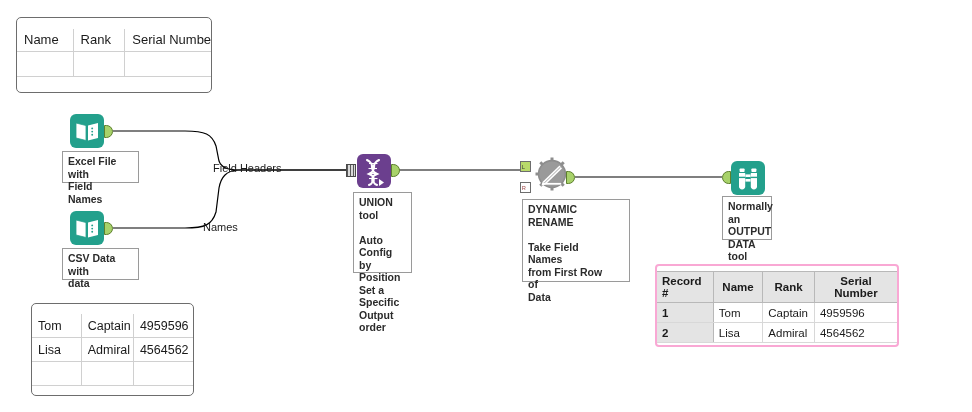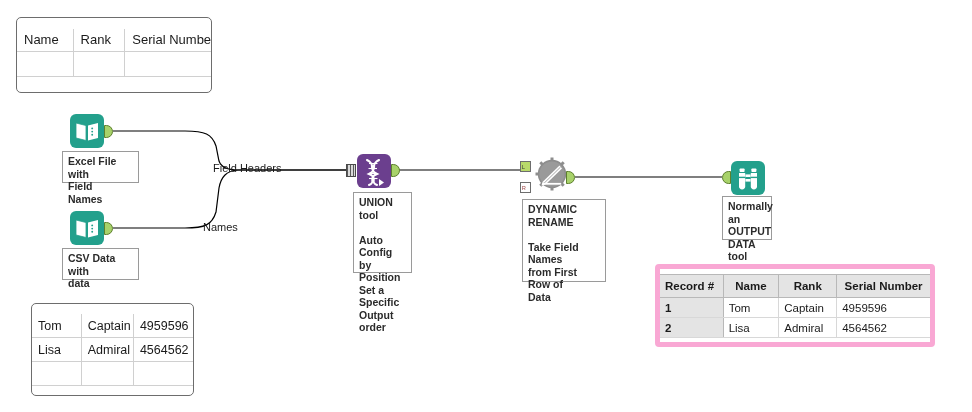--- a/index.html
+++ b/index.html
@@ -59,23 +59,23 @@
   
   #tbl-data { left: 31px; top: 303px; width: 163px; height: 93px; }
   #tbl-data table { width: 100%; margin-top: 10px; }
   #tbl-data td { font-size: 12.5px; height: 19px; padding: 2px 6px; }
   #tbl-data td.empty { height: 19px; }
 
   
   #results-grid {
     position: absolute;
     left: 655px; top: 264px;
-    width: 280px; height: 83px;
-    background: #ffffff;
-    border: 5px solid #f9a8d4;
+    width: 244px; height: 83px;
+    background: #ffffff;
+    border: 2px solid #f9a8d4;
     border-radius: 4px;
     box-sizing: border-box;
     overflow: hidden;
   }
   #results-grid table {
     border-collapse: collapse;
     width: 100%;
     table-layout: fixed;
     font-family: "Liberation Sans", sans-serif;
     margin-top: 5px;
@@ -310,21 +310,21 @@
         </g>
       </g>
       <circle cx="19" cy="19" r="12.6" fill="#9a9a9a"></circle>
       <path d="M9.5 27 L26.5 10.5 L29 13.5 L12.5 29.5 Z" fill="#ffffff"></path>
       <path d="M9.5 27 L12.5 29.5 L8.5 30.5 Z" fill="#ffffff"></path>
       <line x1="11" y1="28.3" x2="27.6" y2="12" stroke="#9a9a9a" stroke-width="0.9"></line>
       <line x1="9.8" y1="28.8" x2="28.2" y2="28.8" stroke="#ffffff" stroke-width="1.8"></line>
     </svg>
   </div>
   <div class="anchor anchor-out" style="left:566px; top:171px;"></div>
-  <div class="caption" style="left:522px; top:199px; width:84px; height:83px;">DYNAMIC
+  <div class="caption" style="left:522px; top:199px; width:108px; height:83px;">DYNAMIC
 RENAME
 
 Take Field Names
 from First Row of
 Data</div>
 
   <div class="anchor anchor-in" style="left:722px; top:171px; border-radius:7px 0 0 7px;"></div>
   <div class="tool tool-teal" style="left:731px; top:161px;">
     <svg viewBox="0 0 34 34">
       <path d="M8 12 L14.2 12 L14.2 25.5 C14.2 27.3 12.9 28.4 11.1 28.4 C9.3 28.4 8 27.3 8 25.5 Z" fill="#ffffff"></path>

